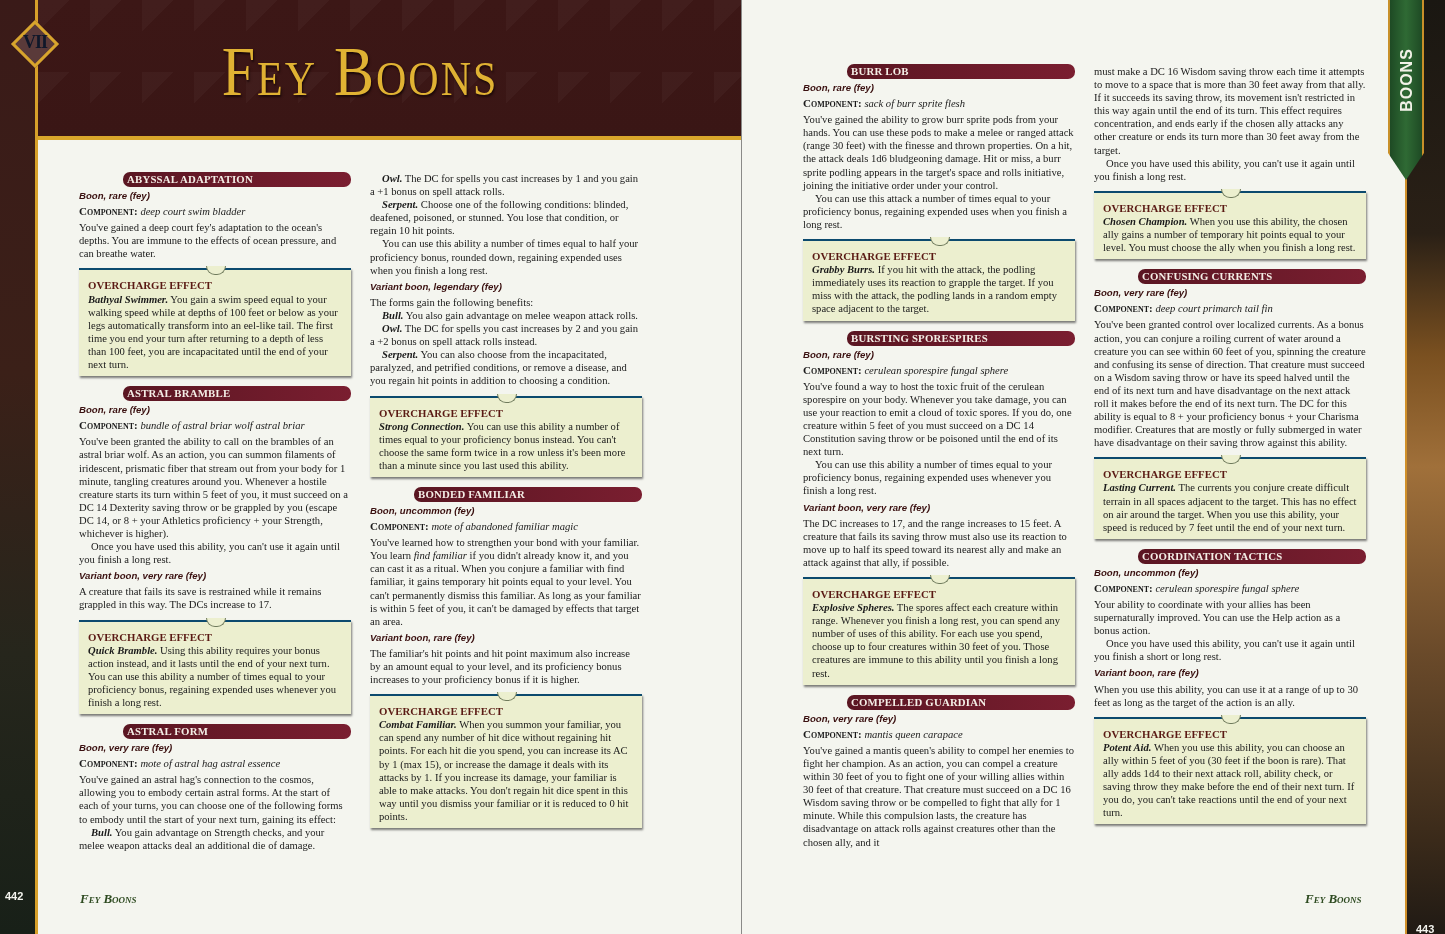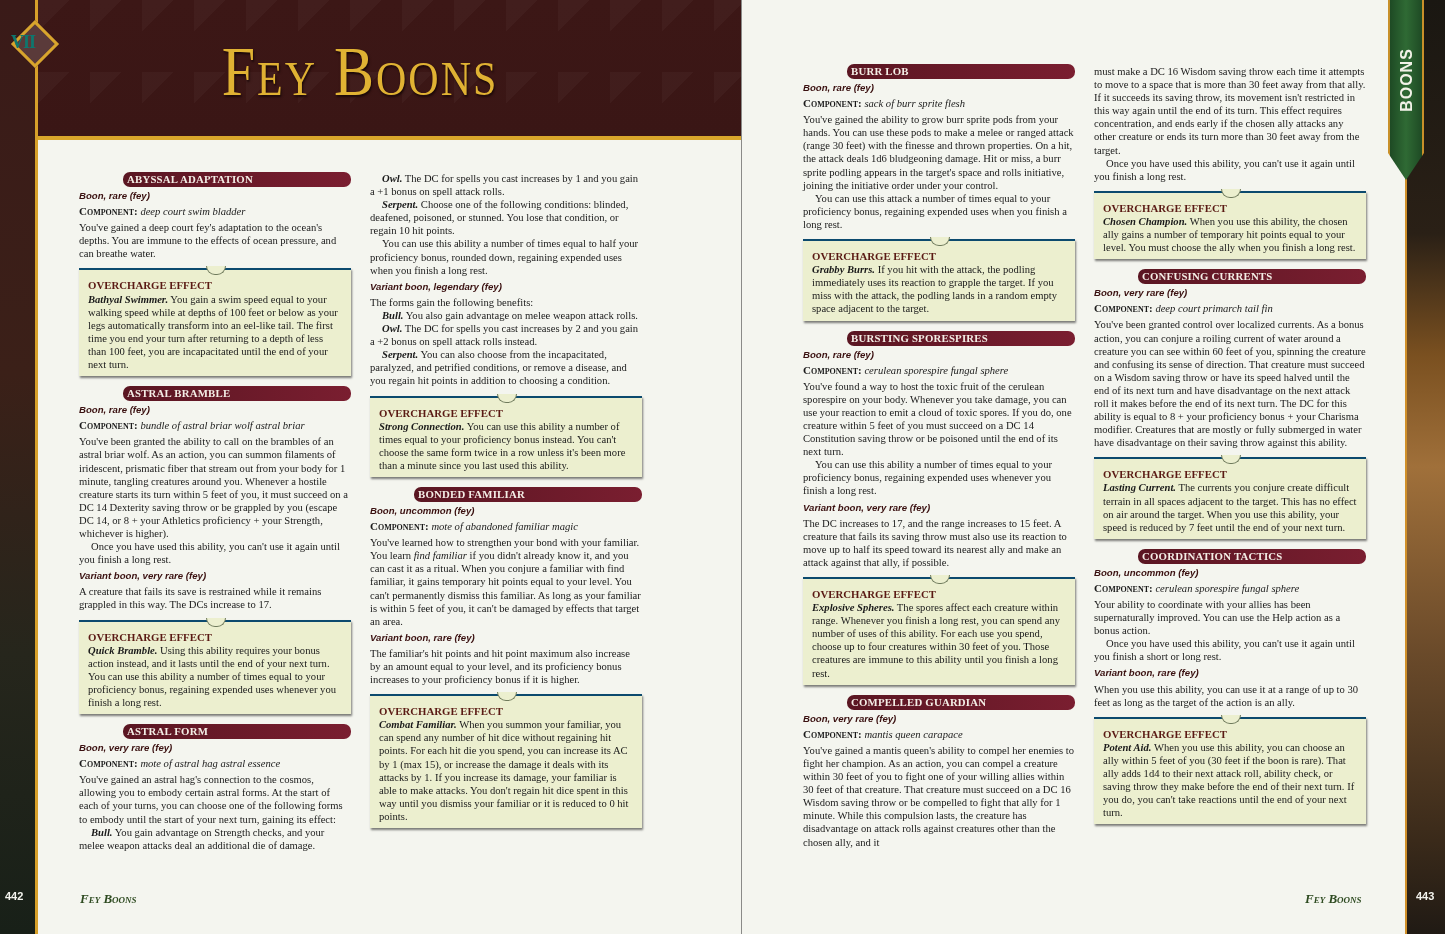--- a/index.html
+++ b/index.html
@@ -17,22 +17,22 @@
 
   .header-band { position: absolute; left: 38px; top: 0; width: 704px; height: 136px;
     background:
       linear-gradient(135deg, rgba(255,255,255,0.03) 25%, transparent 25%) 0 0/52px 72px,
       linear-gradient(180deg, #3c1716 0%, #3a1615 100%); }
   .header-gold { position: absolute; left: 38px; top: 136px; width: 704px; height: 4px; background: #d9a62b; }
 
   .chapter-badge { position: absolute; left: 11px; top: 20px; width: 48px; height: 48px; }
   .chapter-badge .diamond { position: absolute; left: 7px; top: 7px; width: 34px; height: 34px;
     transform: rotate(45deg); background: #5a3a3a; border: 3px solid #d8a52c; }
-  .chapter-badge .label { position: absolute; left: 0; top: 12px; width: 48px; text-align: left;
-    font-family: "Liberation Serif", serif; font-size: 18px; font-weight: bold; color: #0f766e; letter-spacing: -1px; }
+  .chapter-badge .label { position: absolute; left: 0; top: 12px; width: 48px; text-align: center;
+    font-family: "Liberation Serif", serif; font-size: 18px; font-weight: bold; color: #0f172a; letter-spacing: -1px; }
 
   .page-title { position: absolute; left: 200px; top: 38px; width: 320px; text-align: center;
     font-family: "Liberation Serif", serif; font-size: 60px; color: #e0b233; letter-spacing: 2px;
     font-variant: small-caps; text-shadow: 1px 2px 2px #1a0808; transform: scaleY(1.15); }
 
   .center-line { position: absolute; left: 741px; top: 0; width: 1px; height: 934px; background: #8a8a88; }
 
   
   .right-rail { position: absolute; left: 1406px; top: 0; width: 39px; height: 934px;
     background: linear-gradient(180deg, #1a1712 0%, #2a2016 25%, #7a5020 38%, #a0703a 50%, #6a4a2a 70%, #3a2a1a 90%, #201a14 100%); }
@@ -42,21 +42,21 @@
     border-left: 2px solid #c8902a; border-right: 2px solid #c8902a;
     clip-path: polygon(0 0, 100% 0, 100% 85%, 50% 100%, 0 85%); }
   .chapter-tab-label { position: absolute; left: 1390px; top: 50px; width: 34px; height: 60px;
     display: flex; align-items: center; justify-content: center; }
   .chapter-tab-label span { transform: rotate(-90deg); display: block; white-space: nowrap;
     font-family: "Liberation Sans", sans-serif; font-weight: bold; font-size: 16px; color: #f2f2e8; letter-spacing: 1px; }
 
   .page-num { position: absolute; top: 890px; font-family: "Liberation Sans", sans-serif;
     font-weight: bold; font-size: 11px; color: #f4f4ee; }
   .page-num.left { left: 5px; }
-  .page-num.right { left: 1416px; }
+  .page-num.right { left: 1416px; margin-top: 33px; }
 
   .footer-title { position: absolute; top: 891px; font-family: "Liberation Serif", serif;
     font-style: italic; font-weight: bold; font-size: 13px; color: #2d4a20; font-variant: small-caps; }
   .footer-title.left { left: 80px; }
   .footer-title.right { left: 1305px; }
 
   
   .col { position: absolute; width: 272px; font-size: 10.6px; line-height: 13.1px; }
   .col p { text-align: left; }
   .col p.indent { text-indent: 12px; }

